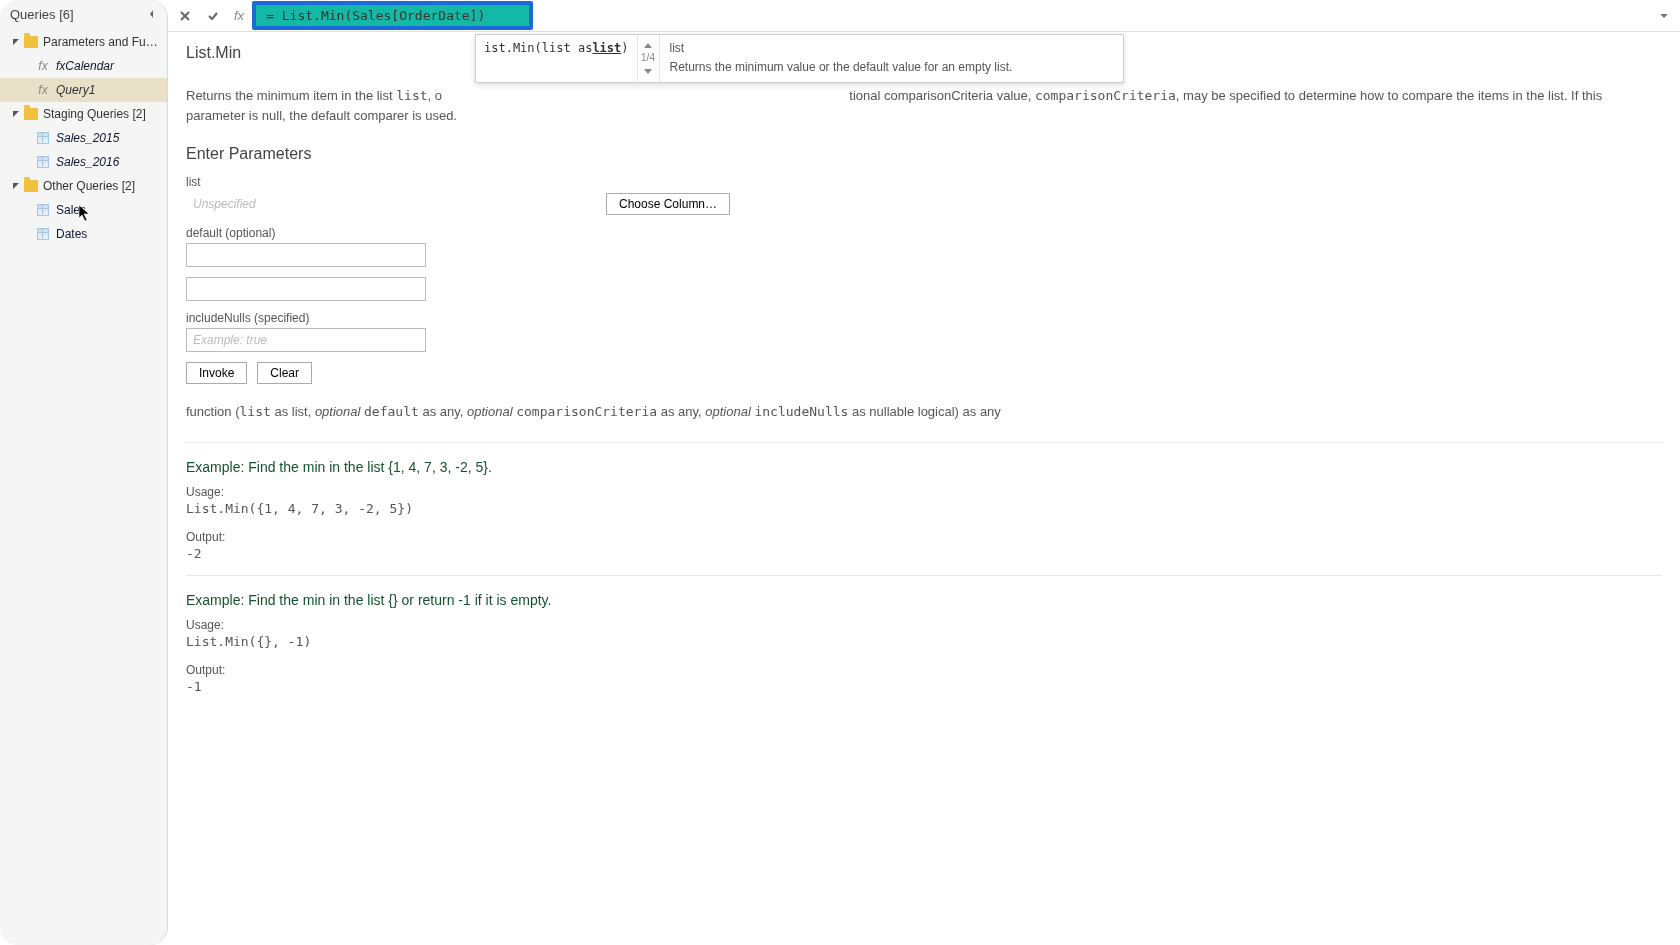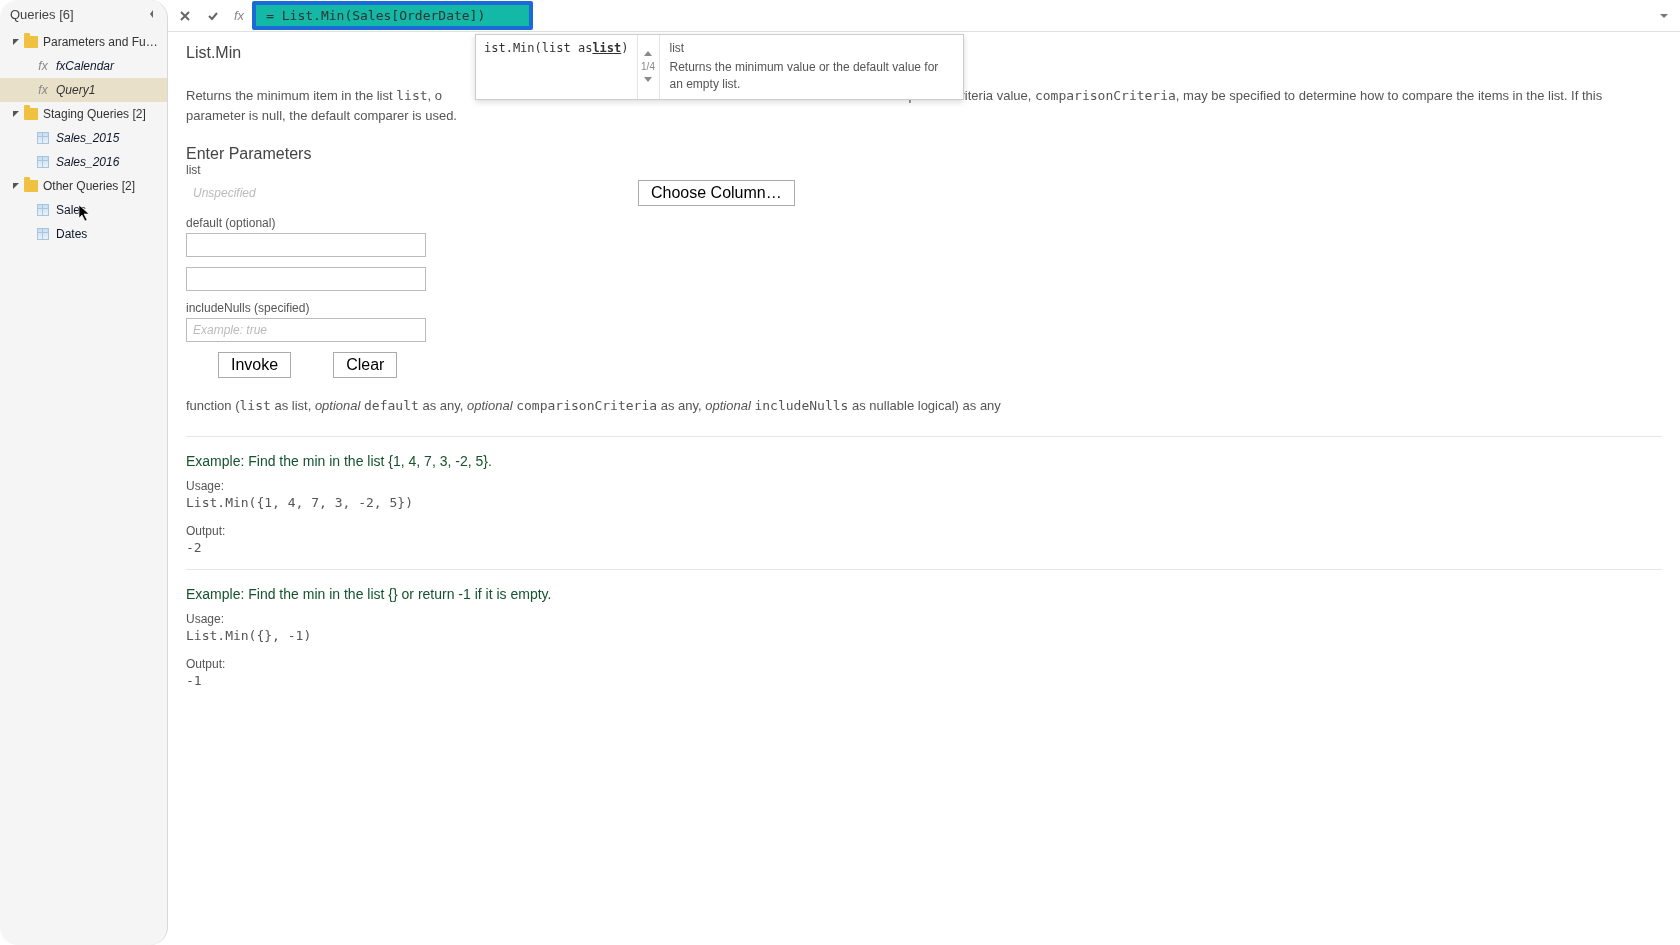--- a/index.html
+++ b/index.html
@@ -174,21 +174,21 @@
       width: 20px; height: 20px;
       display: flex; align-items: center; justify-content: center;
       cursor: pointer;
     }
     .formula-expand svg { fill: #777; }
     
     .intellisense {
       position: absolute;
       top: 34px;
       left: 307px;
-      width: 489px;
+      width: 649px;
       background: #fff;
       border: 1px solid #ccc;
       box-shadow: 0 2px 6px rgba(0,0,0,0.15);
       z-index: 10;
       display: flex;
       align-items: stretch;
       font-size: 12px;
     }
     .intel-sig-col {
       padding: 6px 8px;
@@ -253,20 +253,21 @@
       margin-bottom: 20px;
     }
     .code-inline {
       font-family: Consolas, monospace;
       color: #555;
     }
     .italic { font-style: italic; }
     .enter-params {
       font-size: 16px;
       color: #444;
+      margin-bottom: 12px;
     }
     .param-block { margin-bottom: 10px; }
     .param-label {
       font-size: 12px;
       color: #555;
       margin-bottom: 3px;
       display: block;
     }
     .param-row {
       display: flex;
@@ -281,24 +282,23 @@
       font-size: 12px;
       font-family: inherit;
     }
     .param-input::placeholder { font-style: italic; color: #bbb; }
     .param-input.unspec::placeholder { font-style: italic; color: #bbb; }
     .param-input.transparent { border: 1px solid transparent; background: transparent; }
     .btn {
       border: 1px solid #aaa;
       background: #fff;
       padding: 3px 12px;
-      font-size: 16px;
+      font-size: 12px;
       cursor: pointer;
       font-family: inherit;
-      margin-left: 32px;
     }
     .btn-row { display: flex; gap: 10px; margin-top: 6px; margin-bottom: 18px; }
     .fn-signature {
       font-size: 13px;
       color: #555;
       line-height: 1.5;
       margin-bottom: 20px;
     }
     .divider {
       border: none;

